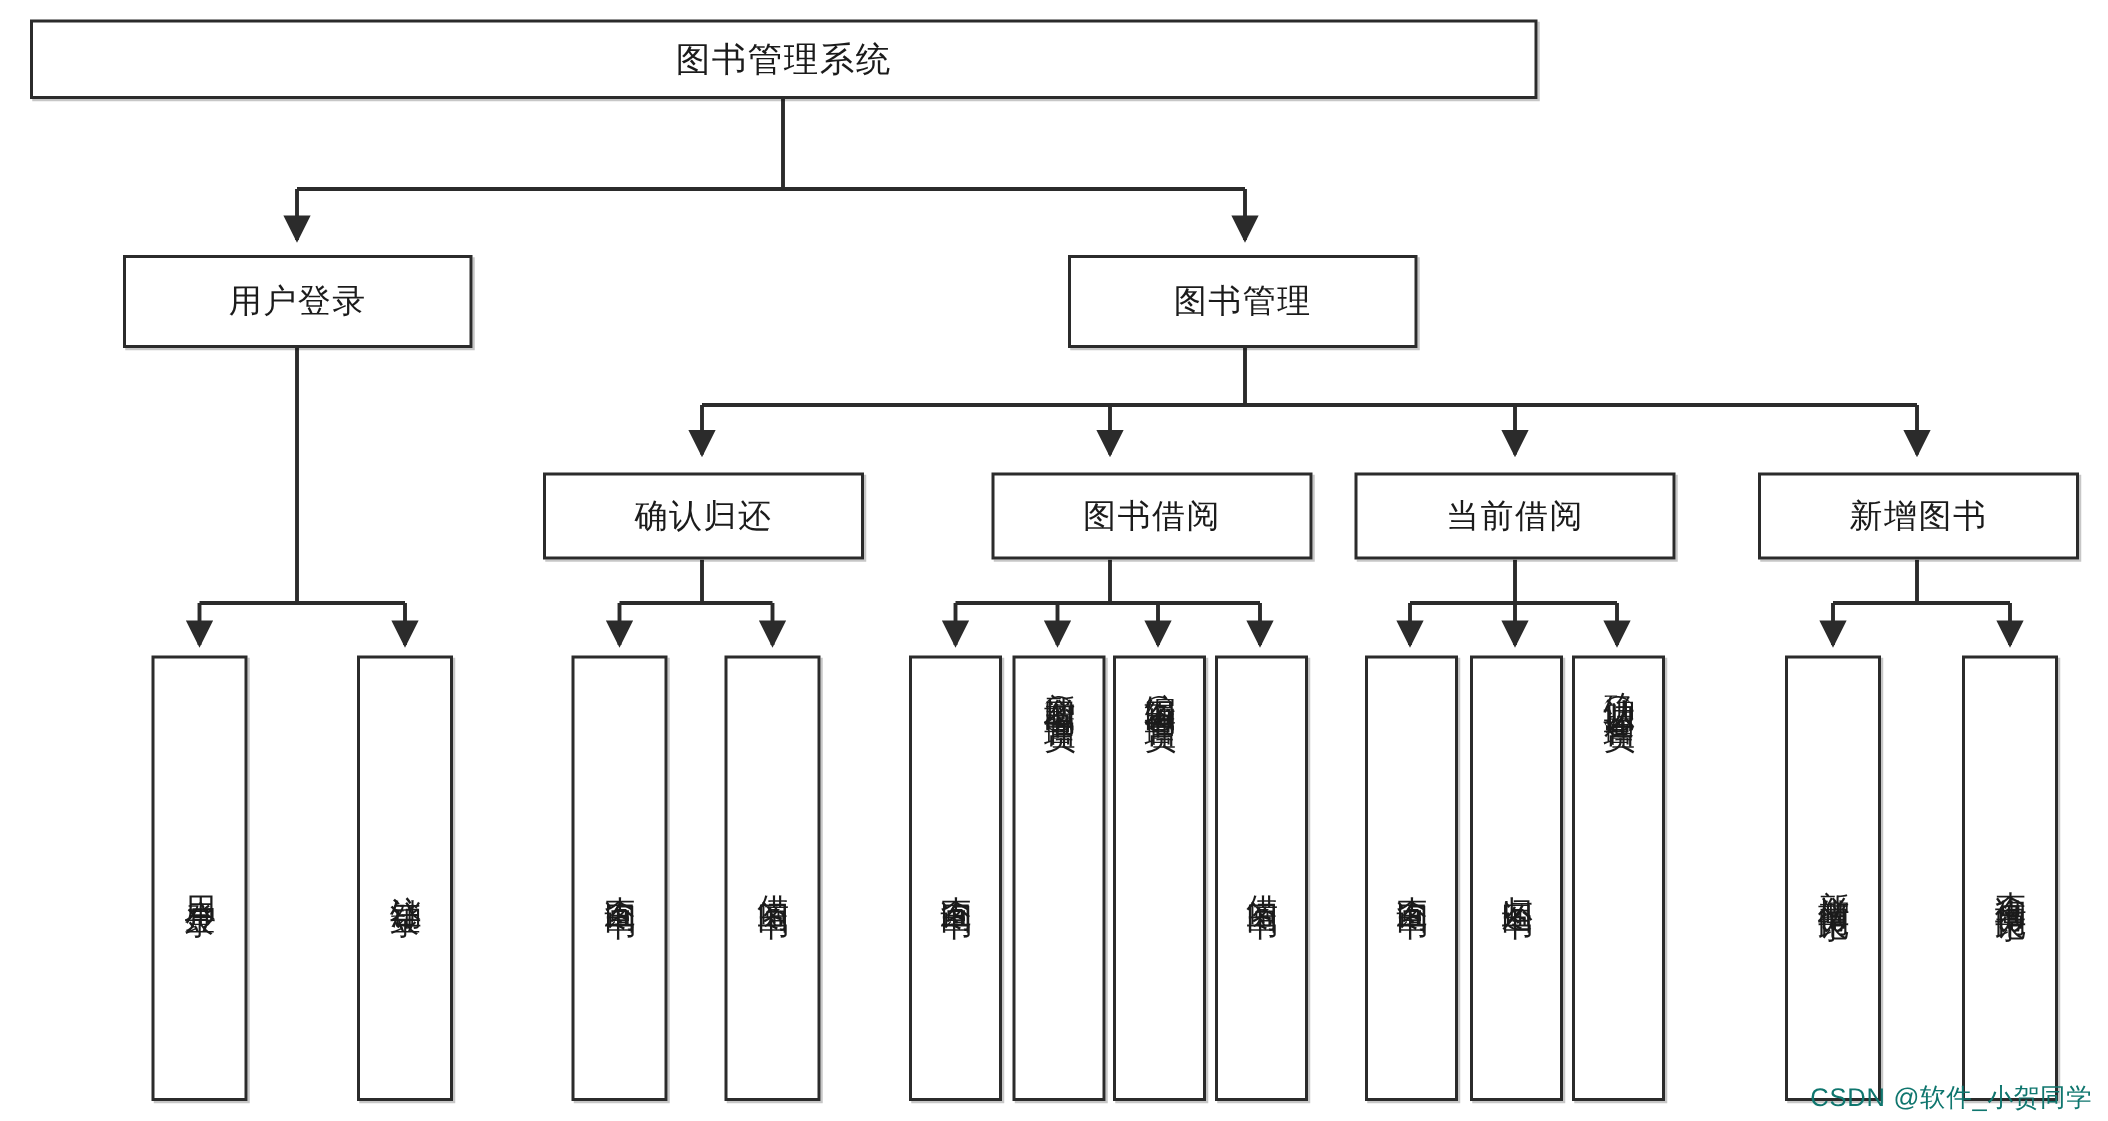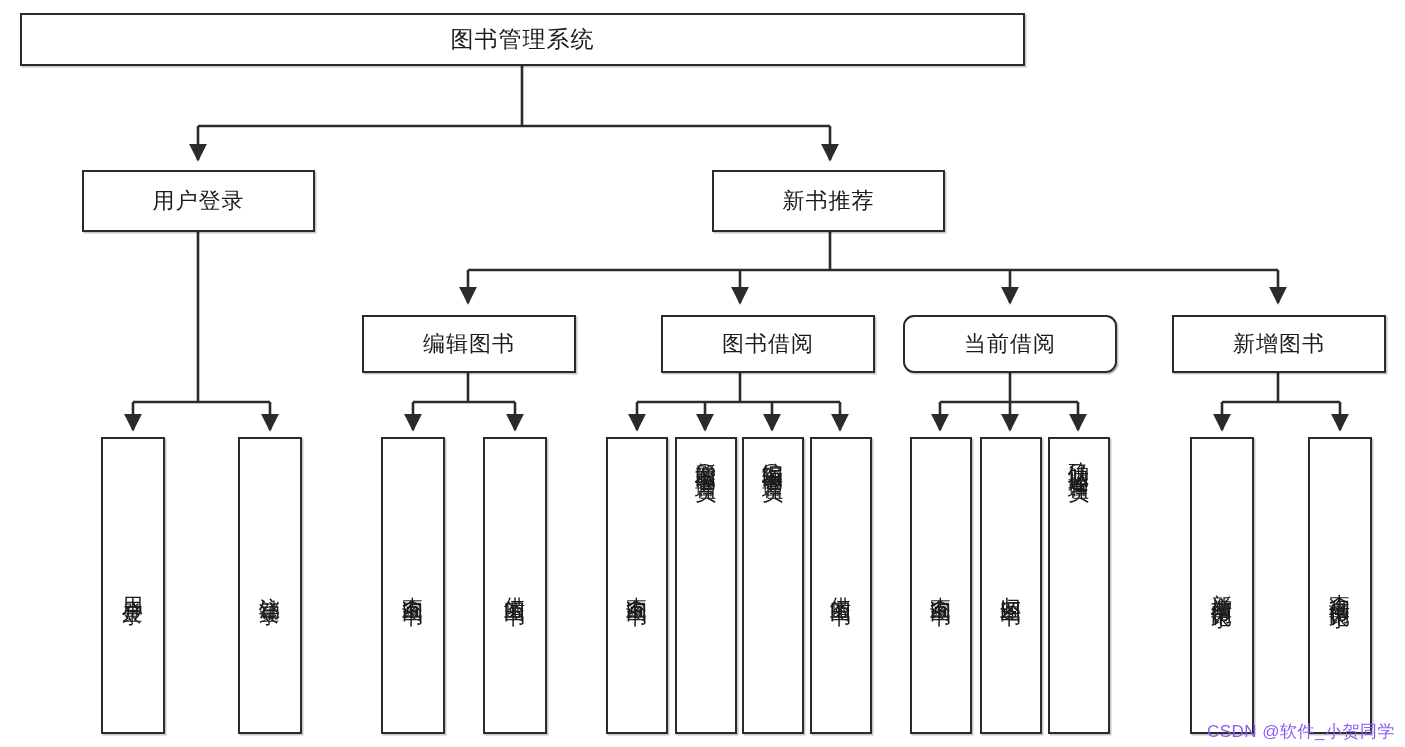--- a/index.html
+++ b/index.html
@@ -64,21 +64,21 @@
   }
   .node.vert.centered {
     align-items: center;
     padding-top: 0;
   }
   #watermark {
     position: absolute;
     right: 10px;
     bottom: 4px;
     font-size: 17px;
-    color: #8b5cf6;
+    color: #0f766e;
     letter-spacing: 0.5px;
     user-select: none;
     white-space: nowrap;
   }
 </style>
 </head>
 <body>
 
 <div id="diagram-root">
 
@@ -134,30 +134,30 @@
   </svg>
 
   <div class="node horiz root" style="left:20px; top:13px; width:1005px; height:53px;">
     <span class="label">图书管理系统</span>
   </div>
 
   <div class="node horiz" style="left:82px; top:170px; width:233px; height:62px;">
     <span class="label">用户登录</span>
   </div>
   <div class="node horiz" style="left:712px; top:170px; width:233px; height:62px;">
-    <span class="label">新书推荐</span>
+    <span class="label">图书管理</span>
   </div>
 
   <div class="node horiz" style="left:362px; top:315px; width:214px; height:58px;">
-    <span class="label">编辑图书</span>
+    <span class="label">确认归还</span>
   </div>
   <div class="node horiz" style="left:633px; top:315px; width:214px; height:58px;margin-left:28px;">
     <span class="label">图书借阅</span>
   </div>
-  <div class="node horiz" style="left:903px; top:315px; width:214px; height:58px;border-radius:11px;">
+  <div class="node horiz" style="left:903px; top:315px; width:214px; height:58px;">
     <span class="label">当前借阅</span>
   </div>
   <div class="node horiz" style="left:1172px; top:315px; width:214px; height:58px;">
     <span class="label">新增图书</span>
   </div>
 
   <div class="node vert centered" style="left:101px; top:437px; width:64px; height:297px;">
     <span class="label">用户登录</span>
   </div>
   <div class="node vert centered" style="left:238px; top:437px; width:64px; height:297px;">

